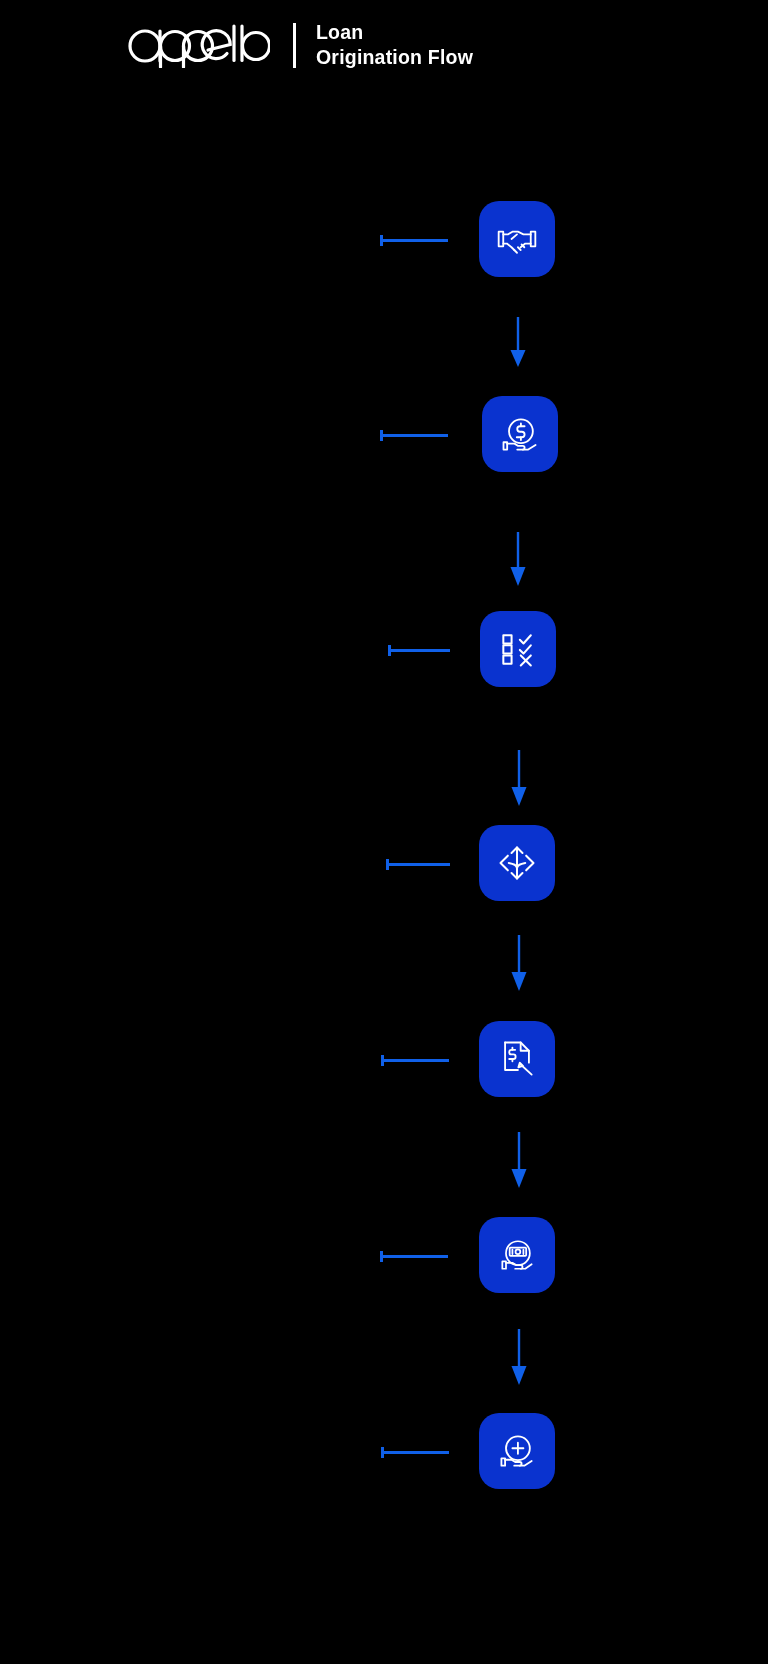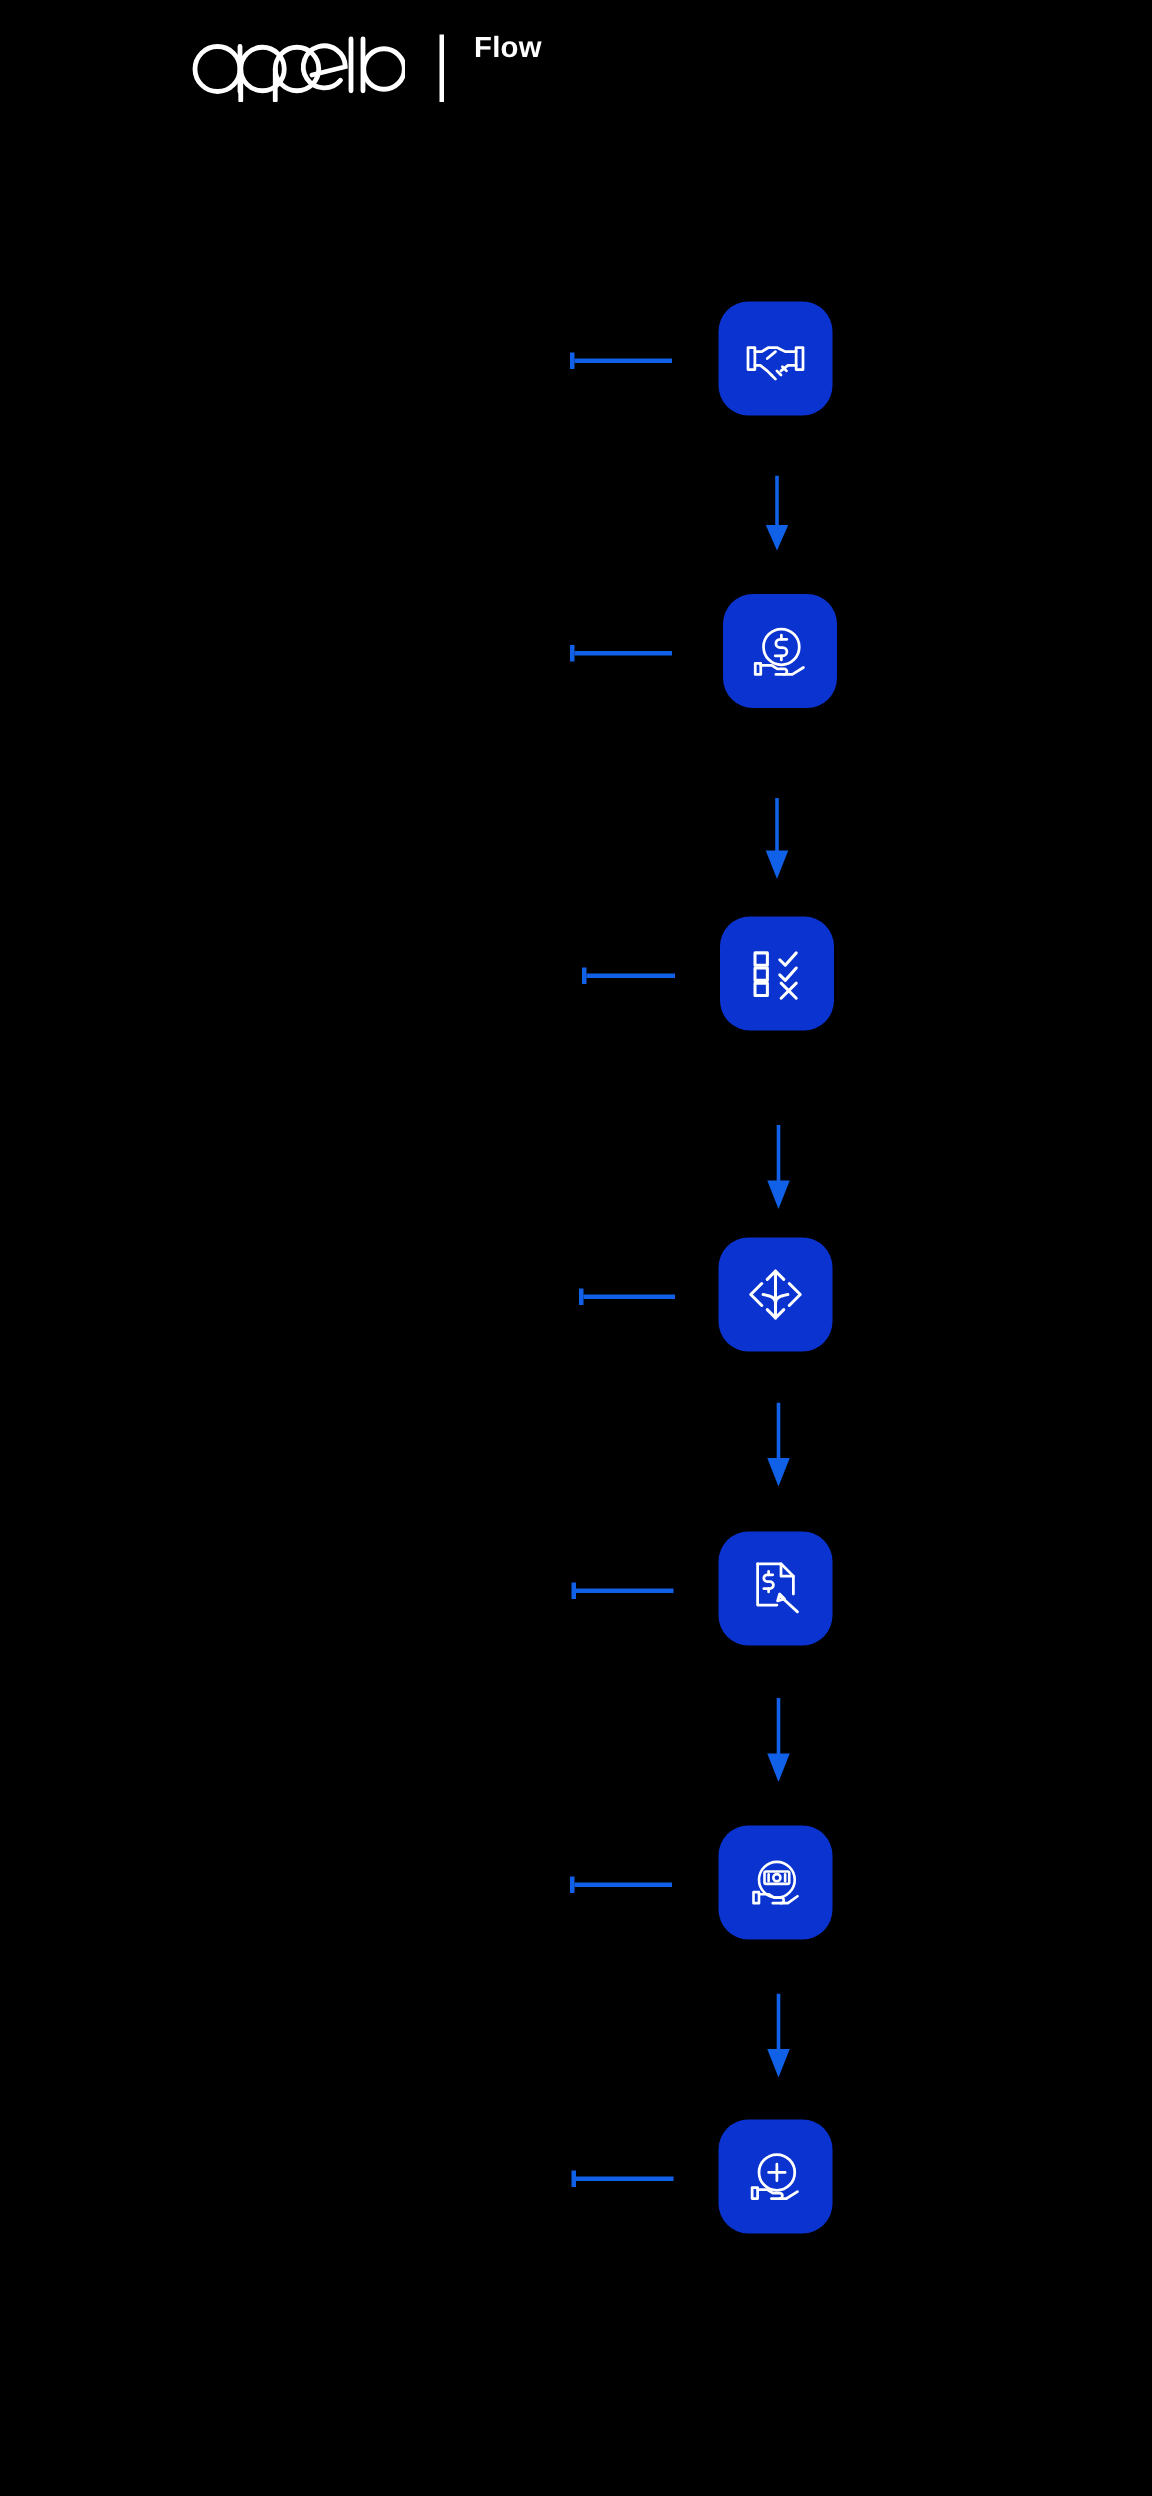--- a/index.html
+++ b/index.html
@@ -142,21 +142,22 @@
 
       <path d="M114 4 V38.5" stroke="#ffffff" stroke-width="3.2" stroke-linecap="round"></path>
 
       <circle cx="128" cy="24" r="13.5" stroke="#ffffff" stroke-width="3.2"></circle>
     </svg>
   </div>
 
   <div class="header-divider"></div>
 
   <div class="header-title">
-    <span class="line">Flow</span>
+    <span class="line">Loan</span>
+    <span class="line">Origination Flow</span>
   </div>
 </div>
 
 <div class="flow">
 
   <div class="step" style="top:84px;">
     <div class="connector" style="left:380px; top:38px; width:68px;">
       <div class="cap"></div>
         <div class="rule"></div>
     </div>

